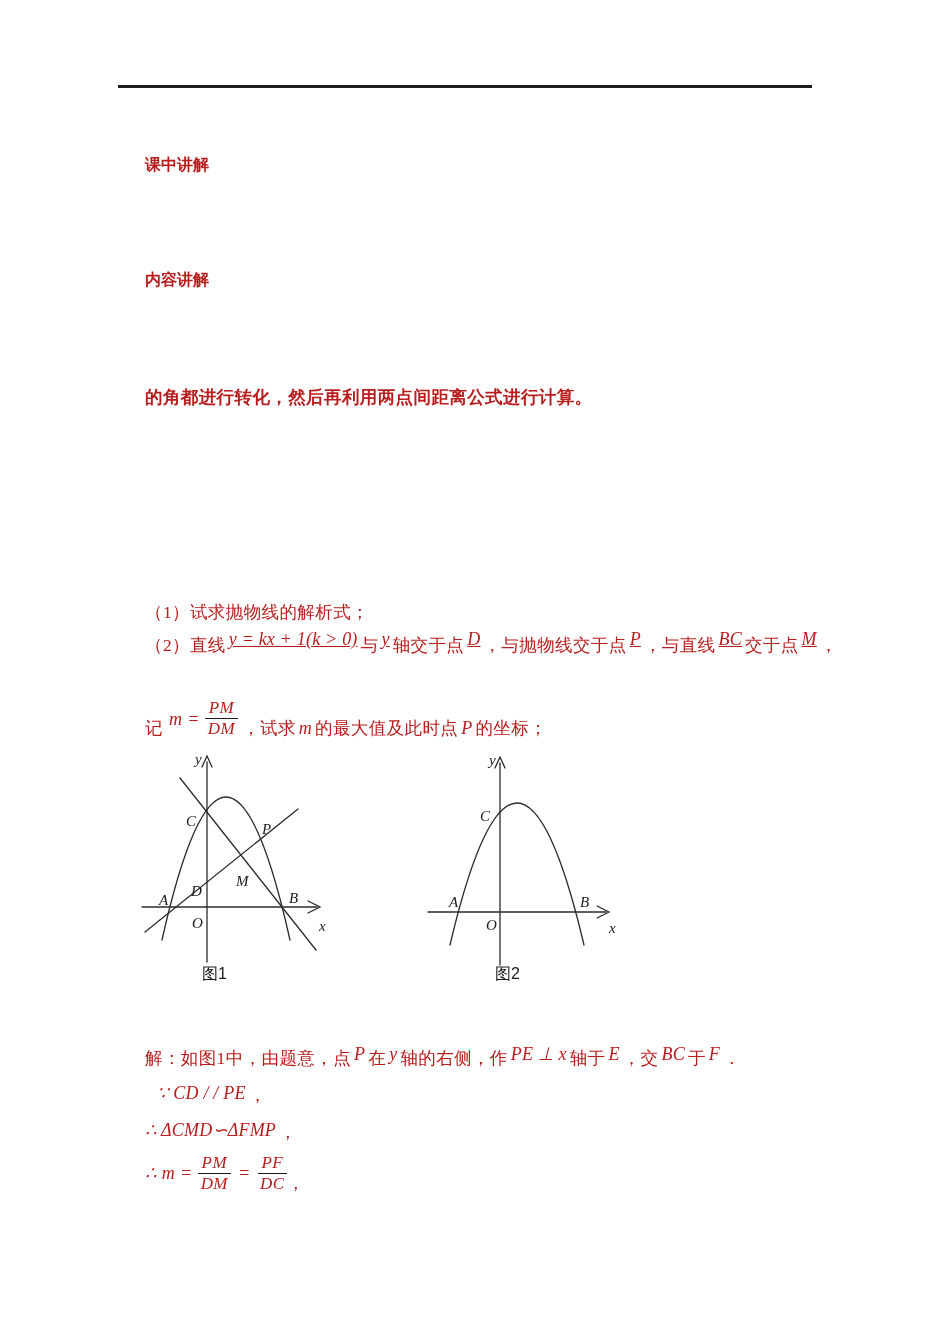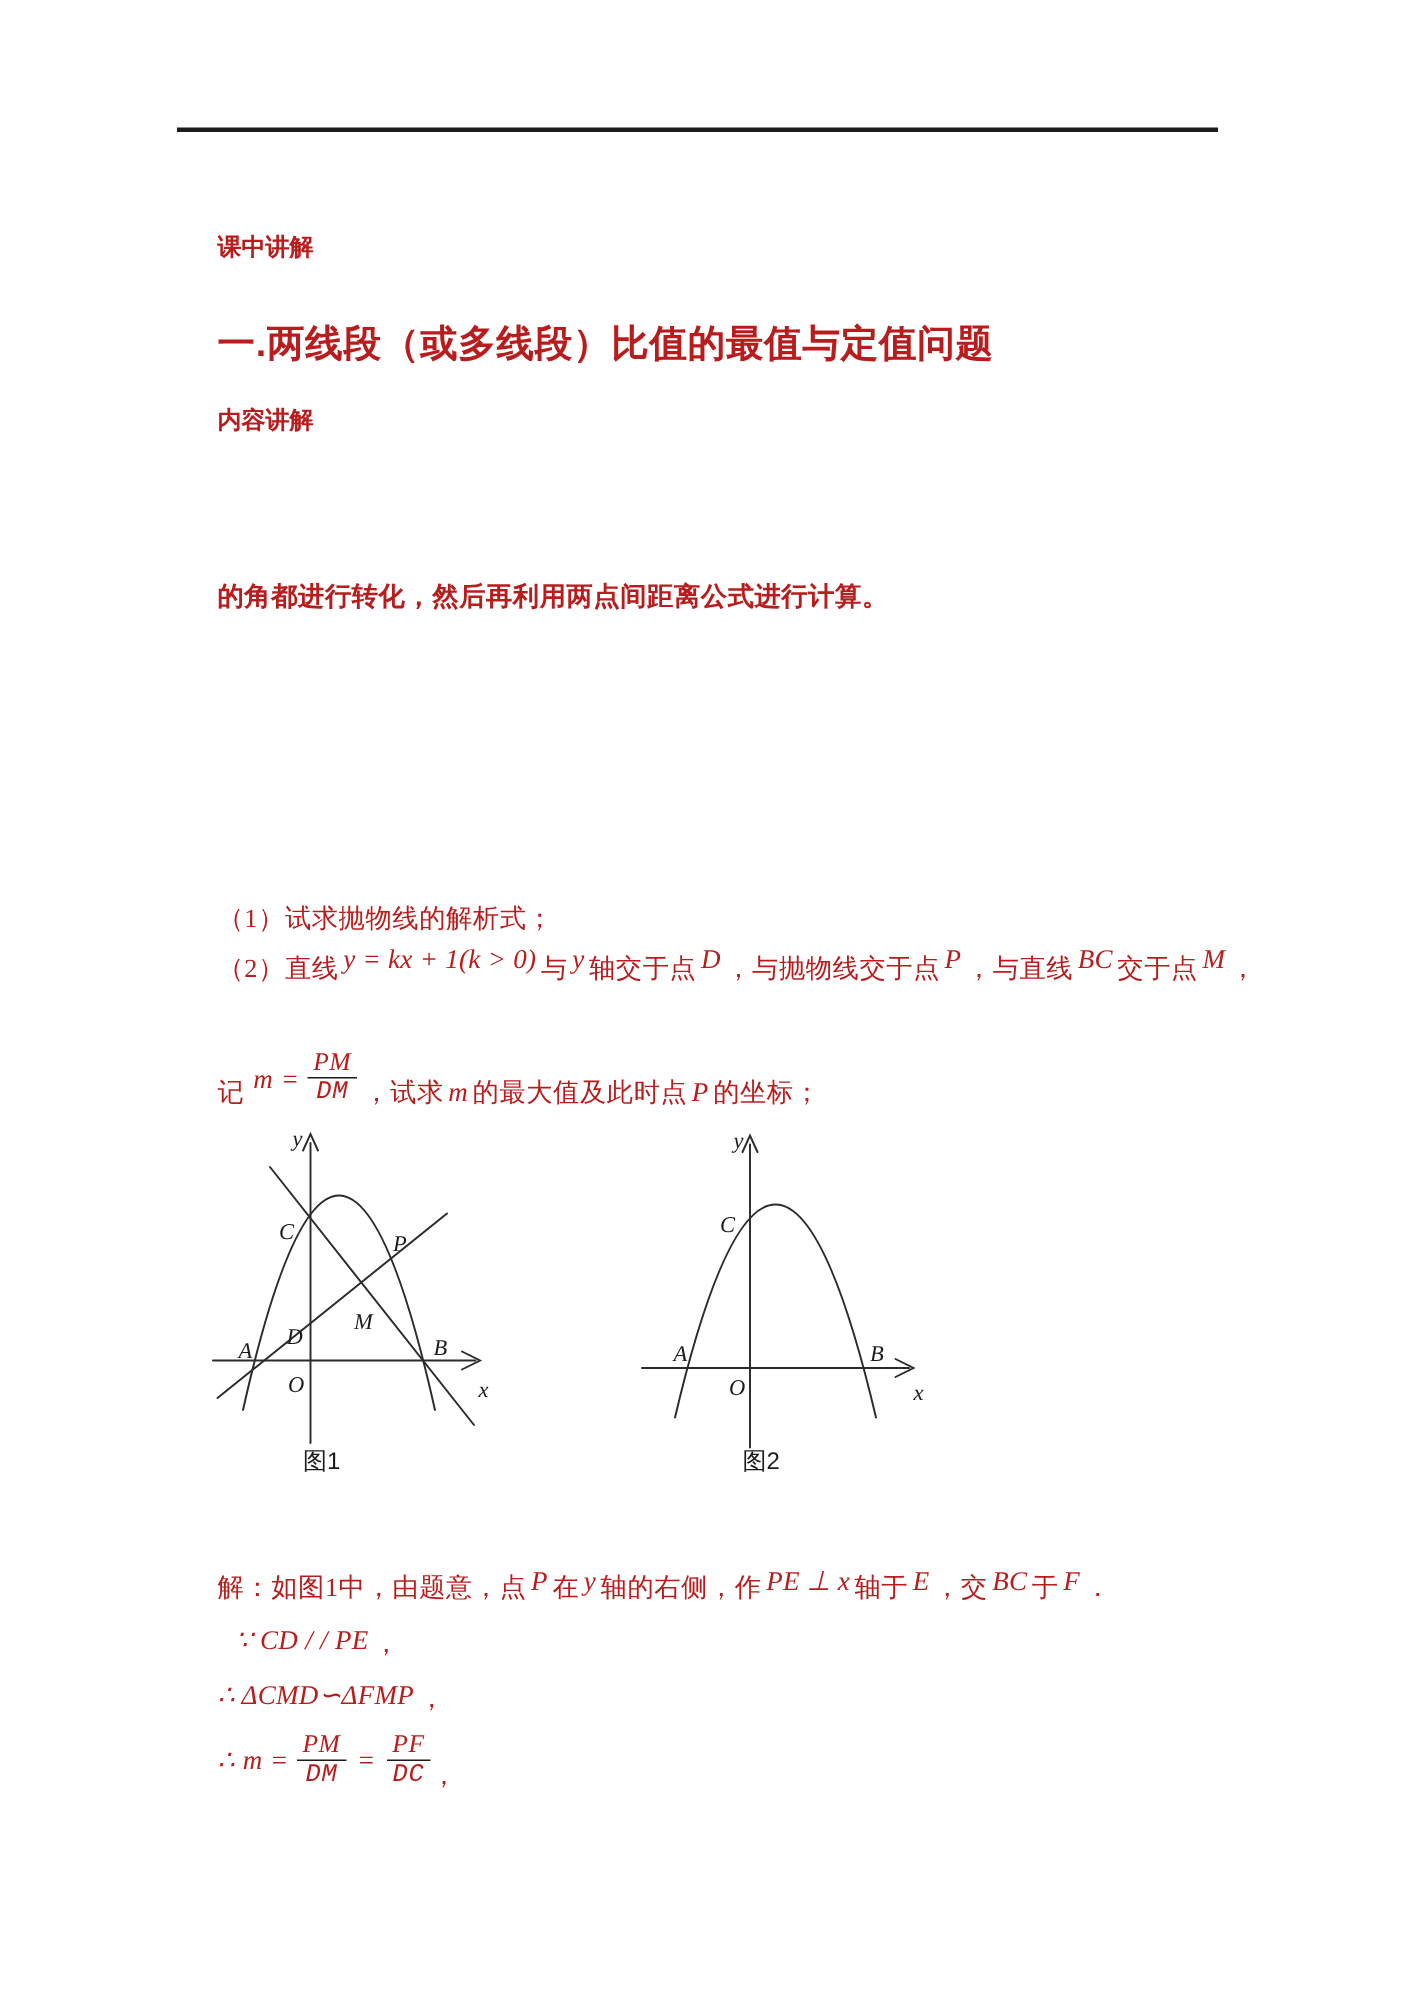--- a/index.html
+++ b/index.html
@@ -31,52 +31,51 @@
   .seg-sup{
     font-family:"Liberation Serif", serif;
     font-style:italic;
     font-size:11.5px;
     position:relative;
     display:inline-block;
   }
   
   #ex1 .seg-math{top:-7px;} #ex1 .seg-sup{top:-15px;}
   #ex2 .seg-math{top:-5px;}
-  #q2  .seg-math{top:-6px;}
+  #q2  .seg-math{top:-6px;text-decoration:underline;}
   #sol1 .seg-math{top:-4px;}
   #sol2 .seg-math{top:-2px;margin-left:12px;text-align:center;}
   #sol3 .seg-math{top:-2px;margin-left:0;}
   
   .fracline{display:flex;align-items:flex-end;}
   .fracgrp{display:inline-flex;align-items:center;margin:0 4px 2px 6px;}
   .mlead{
     font-family:"Liberation Serif", serif;font-style:italic;
     font-size:18px;margin-right:5px;
   }
   .frac{display:inline-flex;flex-direction:column;align-items:center;
     font-family:"Liberation Serif", serif;font-style:italic;font-size:17px;line-height:18px;}
   .fnum{border-bottom:1.4px solid #1b1b1b;padding:0 4px 1px 4px;}
-  .fden{padding-top:1px;font-family:Liberation Mono, monospace;}
+  .fden{padding-top:1px;}
   .sol4line{display:flex;align-items:center;}
   .sol4line .eqsign{font-family:"Liberation Serif", serif;font-style:italic;font-size:18px;margin:0 7px;}
   .sol4line .tail{align-self:flex-end;font-size:17.5px;}
   svg text{font-family:"Liberation Serif", serif;font-style:italic;font-size:15px;fill:#1b1b1b;}
   svg text.cap{font-family:"Liberation Sans", sans-serif;font-style:normal;font-size:16px;}
   svg .stroke{stroke:#2b2b2b;stroke-width:1.3;fill:none;stroke-linecap:round;}
 </style>
 </head>
 <body>
 
 <div class="page">
 
   <div class="rule"></div>
 
   <div class="abs h-small" style="left:145px;top:155px;">课中讲解</div>
 
-  <h1 class="abs h-big" style="left:145px;top:212px;">一.两线段（或多线段）比值的最值与定值问题</h1>
 
   <div class="abs h-small" style="left:145px;top:270px;">内容讲解</div>
 
   <div class="abs cnline bold" style="left:145px;top:385px;" id="ana3"><span class="seg-cn">的角都进行转化，然后再利用两点间距离公式进行计算。</span></div>
 
 
   <div class="abs cnline" style="left:145px;top:600px;" id="q1"><span class="seg-cn">（1）试求抛物线的解析式；</span></div>
   <div class="abs cnline" style="left:145px;top:633px;" id="q2"><span class="seg-cn">（2）直线</span><span class="seg-math">y = kx + 1(k &gt; 0)</span><span class="seg-cn">与</span><span class="seg-math">y</span><span class="seg-cn">轴交于点</span><span class="seg-math">D</span><span class="seg-cn">，与抛物线交于点</span><span class="seg-math">P</span><span class="seg-cn">，与直线</span><span class="seg-math">BC</span><span class="seg-cn">交于点</span><span class="seg-math">M</span><span class="seg-cn">，</span></div>
 
   <div class="abs cnline fracline" style="left:145px;top:694px;height:46px;" id="mline">

